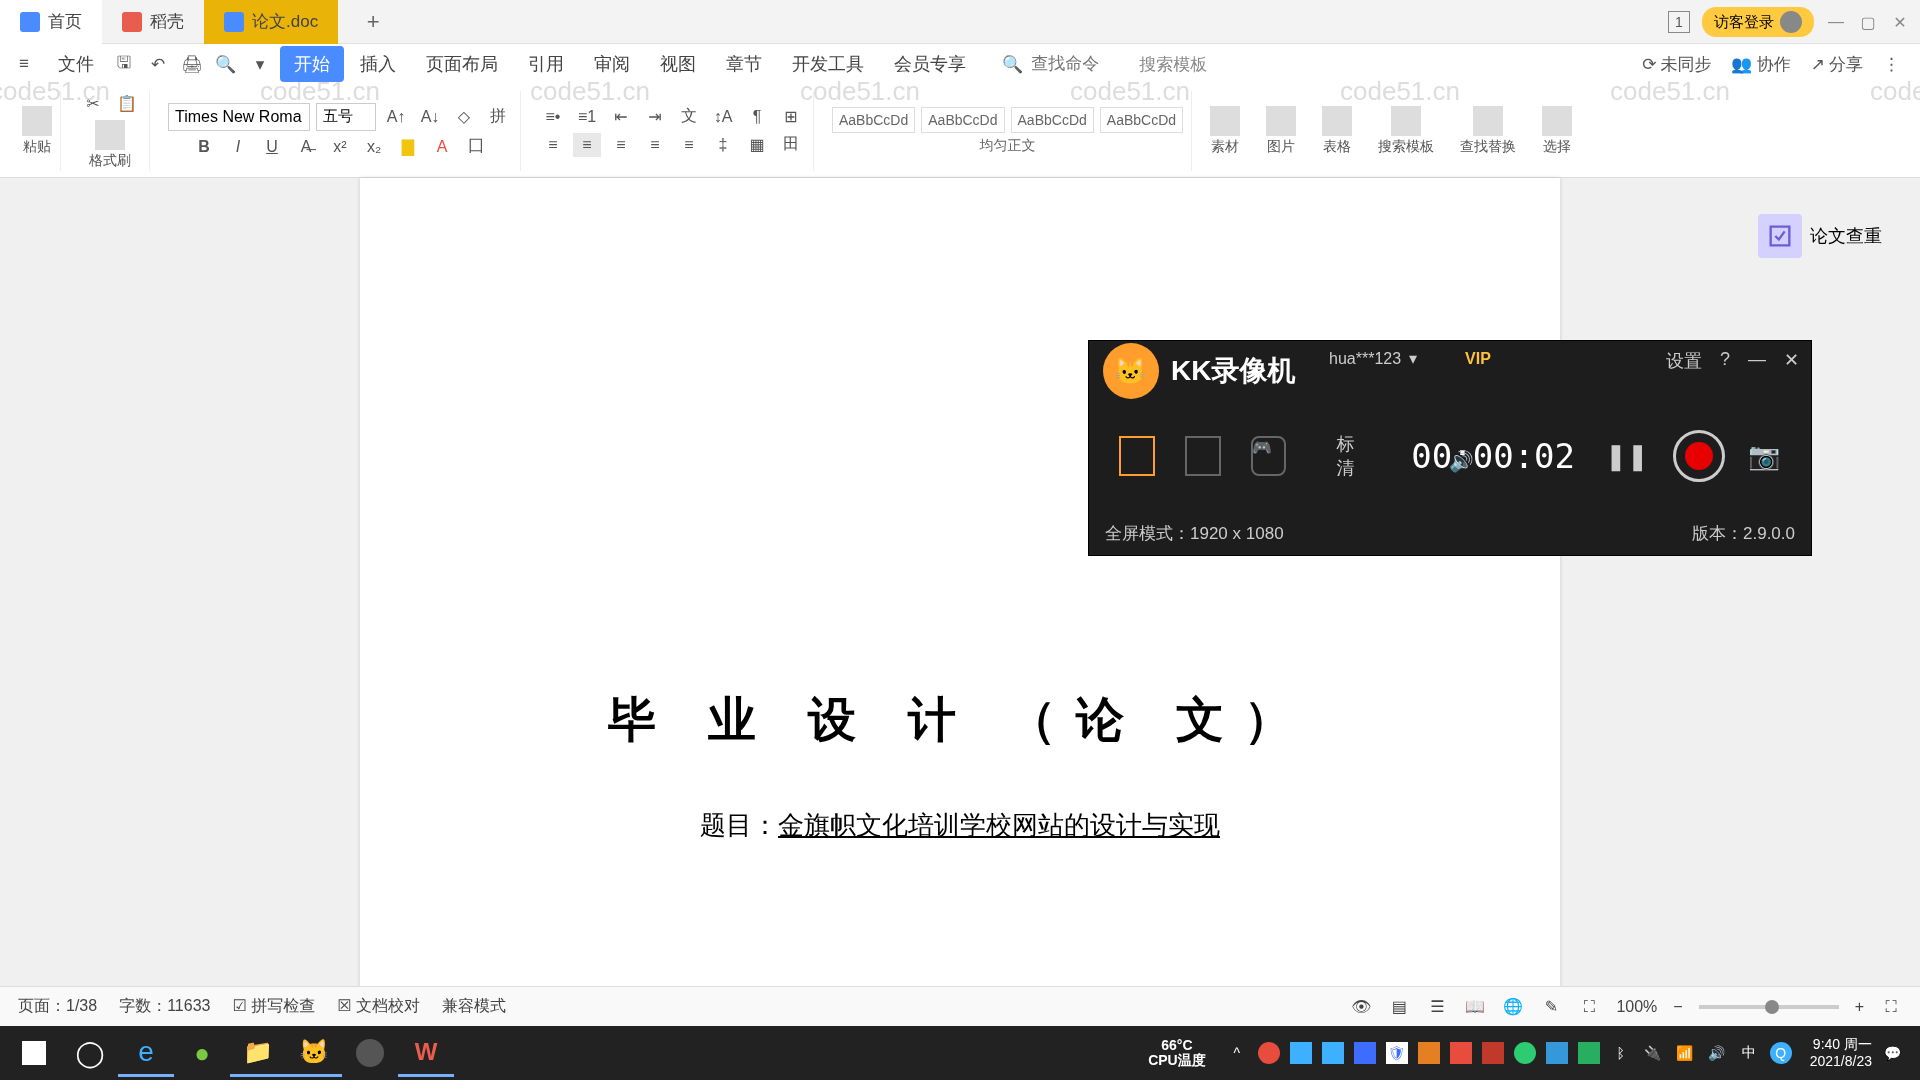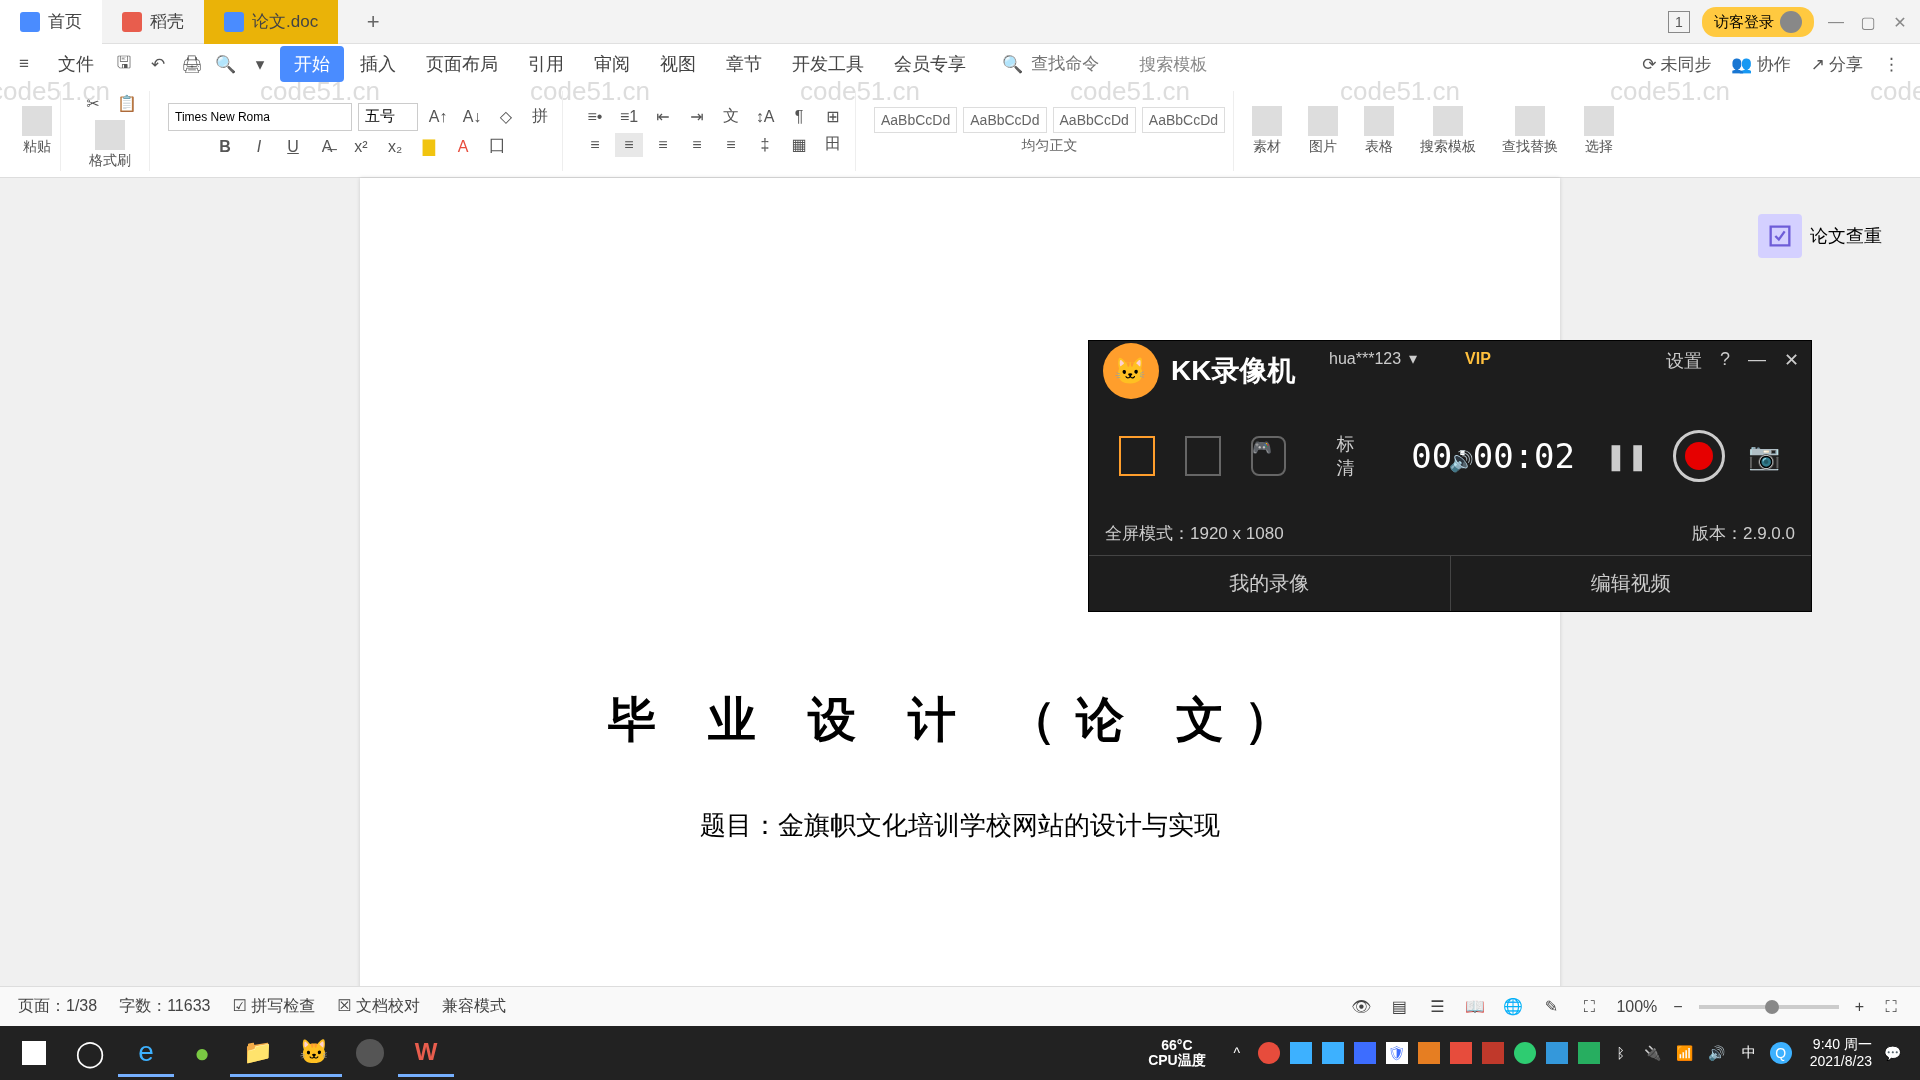--- a/index.html
+++ b/index.html
@@ -33,29 +33,29 @@
 .menubar-right { position:absolute; right:20px; display:flex; gap:20px; font-size:17px; color:#555; }
 .menubar-right span { display:flex; align-items:center; gap:4px; cursor:pointer; }
 
 .toolbar { height:94px; border-bottom:1px solid #ddd; display:flex; align-items:center; padding:0 14px; gap:10px; position:relative; z-index:2; }
 .tool-group { display:flex; flex-direction:column; gap:4px; padding:0 8px; border-right:1px solid #eee; height:80px; justify-content:center; align-items:center; }
 .tool-group.noborder { border-right:none; }
 .tool-big { display:flex; flex-direction:column; align-items:center; gap:2px; font-size:14px; color:#555; cursor:pointer; }
 .tool-big .ico { width:30px; height:30px; background:#ddd; }
 .tool-row { display:flex; gap:6px; align-items:center; }
 .tool-row .tb { width:28px; height:24px; display:flex; align-items:center; justify-content:center; color:#555; font-size:16px; cursor:pointer; }
-.font-sel { border:1px solid #ccc; height:28px; padding:0 6px; font-size:12px; width:184px; display:flex; align-items:center;text-align:right; }
+.font-sel { border:1px solid #ccc; height:28px; padding:0 6px; font-size:16px; width:142px; display:flex; align-items:center;text-align:right; }
 .size-sel { border:1px solid #ccc; height:28px; padding:0 6px; font-size:15px; width:60px; display:flex; align-items:center; }
 .style-box { border:1px solid #ddd; padding:4px 6px; font-size:14px; color:#666; cursor:pointer; }
 
 .doc-area { position:absolute; top:178px; left:0; right:0; bottom:46px; background:#f0f0f0; z-index:2; }
 .page { position:absolute; left:360px; top:0; width:1200px; min-height:1400px; background:#fff; box-shadow:0 0 4px rgba(0,0,0,.15); }
 .doc-title { position:absolute; top:510px; left:0; width:100%; text-align:center; font-size:48px; font-weight:bold; letter-spacing:20px; font-family:SimSun,serif; }
 .doc-subtitle { position:absolute; top:630px; left:0; width:100%; text-align:center; font-size:26px; font-family:SimSun,serif; }
-.doc-subtitle .ul { }
+.doc-subtitle .ul { text-decoration:underline; }
 
 .side-panel { position:absolute; right:32px; top:30px; z-index:3; display:flex; align-items:center; gap:8px; padding:6px; }
 .side-panel .sp-icon { width:44px; height:44px; background:#d4d0ff; display:flex; align-items:center; justify-content:center; border-radius:4px; }
 .side-panel .sp-icon svg { width:28px; height:28px; fill:#6e5dd8; }
 
 
 .recorder { position:absolute; left:1088px; top:340px; width:724px; background:#1d1d1d; color:#ccc; z-index:10; border:1px solid #000; }
 .rec-title { height:60px; display:flex; align-items:center; padding:0 14px; gap:12px; position:relative; }
 .rec-logo { width:56px; height:56px; border-radius:50%; background:#ff9e2c; display:flex; align-items:center; justify-content:center; font-size:26px; }
 .rec-name { font-size:28px; font-weight:bold; color:#fff; }
@@ -381,24 +381,20 @@
           <div class="dot"></div>
         </div>
       <div class="rec-shot">📷</div>
     </div>
   </div>
   <div class="rec-sound">🔊</div>
   <div class="rec-info">
     <span>全屏模式：1920 x 1080</span>
     <span>版本：2.9.0.0</span>
   </div>
-  <div class="rec-buttons">
-    <div class="rec-btn">我的录像</div>
-    <div class="rec-btn">编辑视频</div>
-  </div>
 </div>
 
 <div class="statusbar">
   <span>页面：1/38</span>
   <span>字数：11633</span>
   <span>☑ <span>拼写检查</span></span>
   <span>☒ <span>文档校对</span></span>
   <span>兼容模式</span>
   <div class="sb-right">
     <div class="sb-icon">👁</div>

